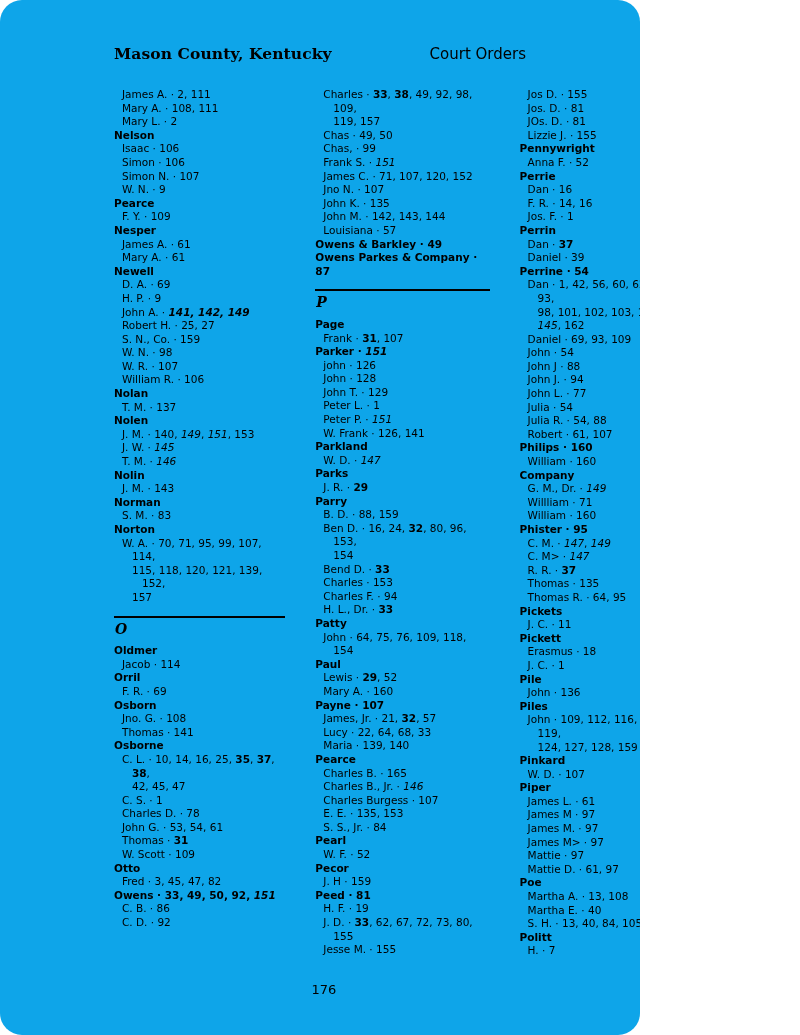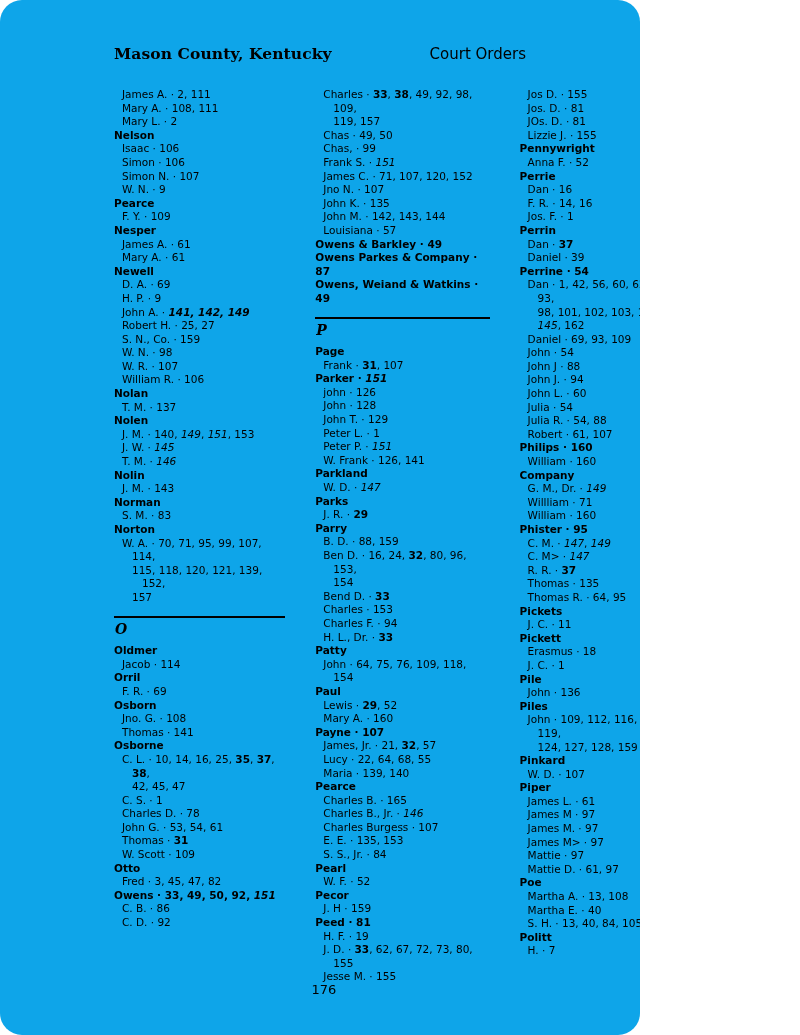--- a/index.html
+++ b/index.html
@@ -176,21 +176,20 @@
         <div class="entry lvl1">Chas · 49, 50</div>
         <div class="entry lvl1">Chas, · 99</div>
         <div class="entry lvl1">Frank S. · <span class="ital">151</span></div>
         <div class="entry lvl1">James C. · 71, 107, 120, 152</div>
         <div class="entry lvl1">Jno N. · 107</div>
         <div class="entry lvl1">John K. · 135</div>
         <div class="entry lvl1">John M. · 142, 143, 144</div>
         <div class="entry lvl1">Louisiana · 57</div>
         <div class="entry lvl0">Owens &amp; Barkley · 49</div>
         <div class="entry lvl0">Owens Parkes &amp; Company · 87</div>
-        <div class="entry lvl0">Owens, Weiand &amp; Watkins · 49</div>
         <div class="sect-rule"></div>
         <div class="sect-letter">P</div>
         <div class="entry lvl0">Page</div>
         <div class="entry lvl1">Frank · <span class="bold">31</span>, 107</div>
         <div class="entry lvl0">Parker · <span class="ital">151</span></div>
         <div class="entry lvl1">john · 126</div>
         <div class="entry lvl1">John · 128</div>
         <div class="entry lvl1">John T. · 129</div>
         <div class="entry lvl1">Peter L. · 1</div>
         <div class="entry lvl1">Peter P. · <span class="ital">151</span></div>
@@ -207,21 +206,21 @@
         <div class="entry lvl1">Charles · 153</div>
         <div class="entry lvl1">Charles F. · 94</div>
         <div class="entry lvl1">H. L., Dr. · <span class="bold">33</span></div>
         <div class="entry lvl0">Patty</div>
         <div class="entry lvl1">John · 64, 75, 76, 109, 118, 154</div>
         <div class="entry lvl0">Paul</div>
         <div class="entry lvl1">Lewis · <span class="bold">29</span>, 52</div>
         <div class="entry lvl1">Mary A. · 160</div>
         <div class="entry lvl0">Payne · 107</div>
         <div class="entry lvl1">James, Jr. · 21, <span class="bold">32</span>, 57</div>
-        <div class="entry lvl1">Lucy · 22, 64, 68, 55</div>
+        <div class="entry lvl1">Lucy · 22, 64, 68, 33</div>
         <div class="entry lvl1">Maria · 139, 140</div>
         <div class="entry lvl0">Pearce</div>
         <div class="entry lvl1">Charles B. · 165</div>
         <div class="entry lvl1">Charles B., Jr. · <span class="ital">146</span></div>
         <div class="entry lvl1">Charles Burgess · 107</div>
         <div class="entry lvl1">E. E. · 135, 153</div>
         <div class="entry lvl1">S. S., Jr. · 84</div>
         <div class="entry lvl0">Pearl</div>
         <div class="entry lvl1">W. F. · 52</div>
         <div class="entry lvl0">Pecor</div>
@@ -246,21 +245,21 @@
         <div class="entry lvl1">Dan · <span class="bold">37</span></div>
         <div class="entry lvl1">Daniel · 39</div>
         <div class="entry lvl0">Perrine · 54</div>
         <div class="entry lvl1">Dan · 1, 42, 56, 60, 62, 63, 91, 93,</div>
         <div class="entry lvl1 wrap">98, 101, 102, 103, 109, 138,</div>
         <div class="entry lvl1 wrap"><span class="ital">145</span>, 162</div>
         <div class="entry lvl1">Daniel · 69, 93, 109</div>
         <div class="entry lvl1">John · 54</div>
         <div class="entry lvl1">John J · 88</div>
         <div class="entry lvl1">John J. · 94</div>
-        <div class="entry lvl1">John L. · 60</div>
+        <div class="entry lvl1">John L. · 77</div>
         <div class="entry lvl1">Julia · 54</div>
         <div class="entry lvl1">Julia R. · 54, 88</div>
         <div class="entry lvl1">Robert · 61, 107</div>
         <div class="entry lvl0">Philips · 160</div>
         <div class="entry lvl1">William · 160</div>
         <div class="entry lvl0">Company</div>
         <div class="entry lvl1">G. M., Dr. · <span class="ital">149</span></div>
         <div class="entry lvl1">Willliam · 71</div>
         <div class="entry lvl1">William · 160</div>
         <div class="entry lvl0">Phister · 95</div>

